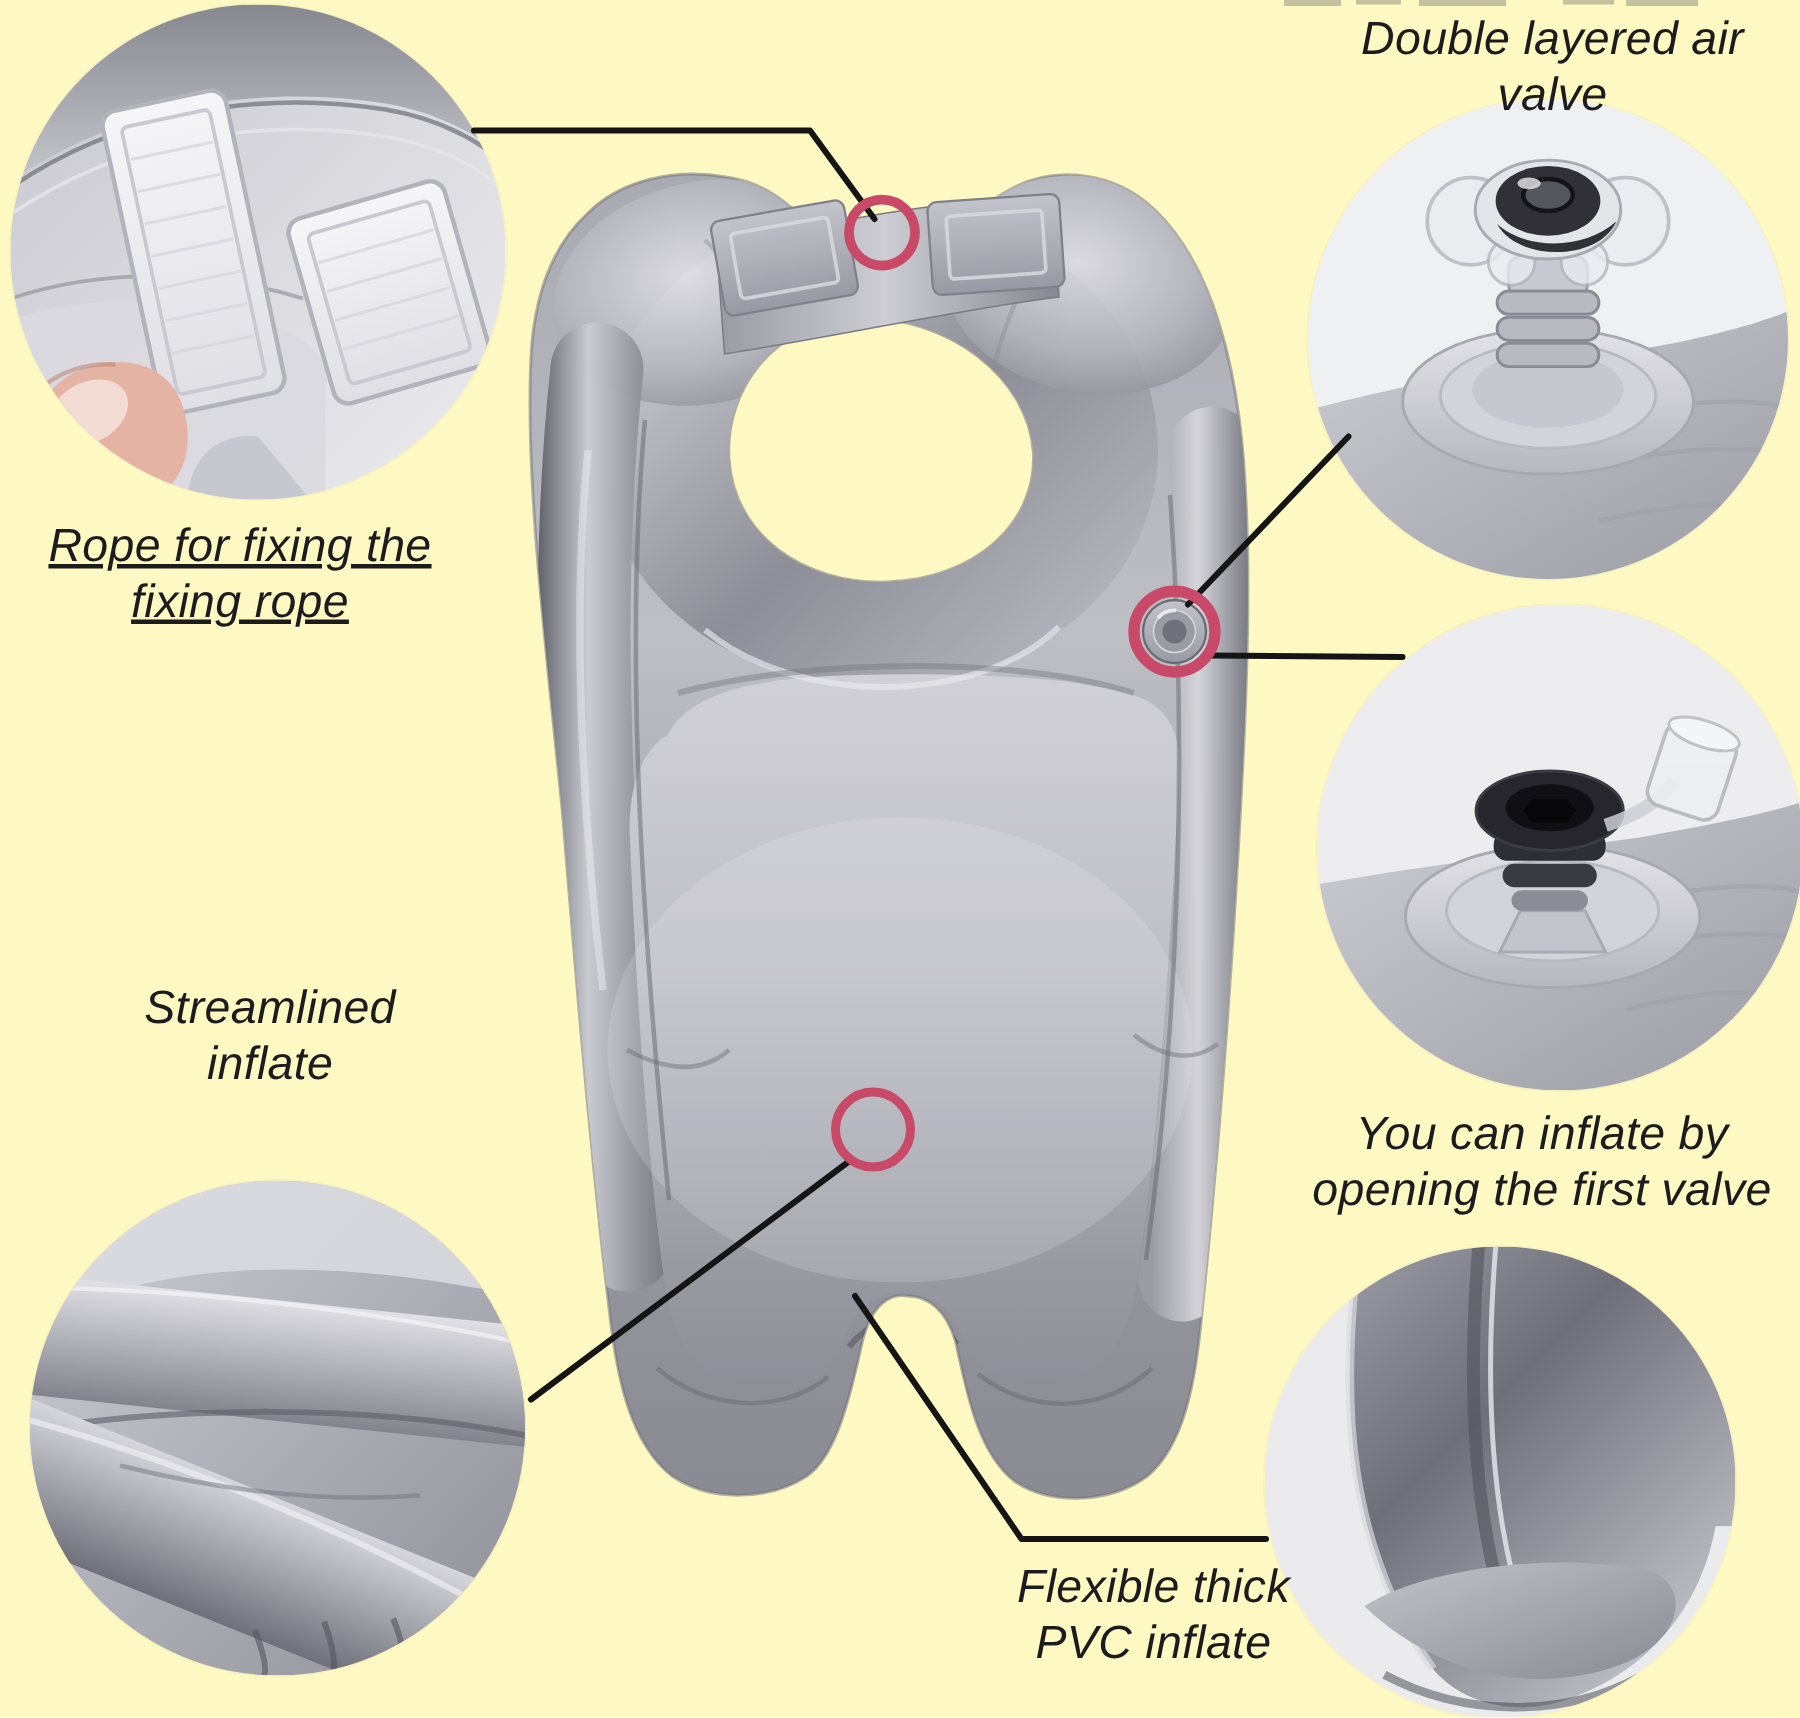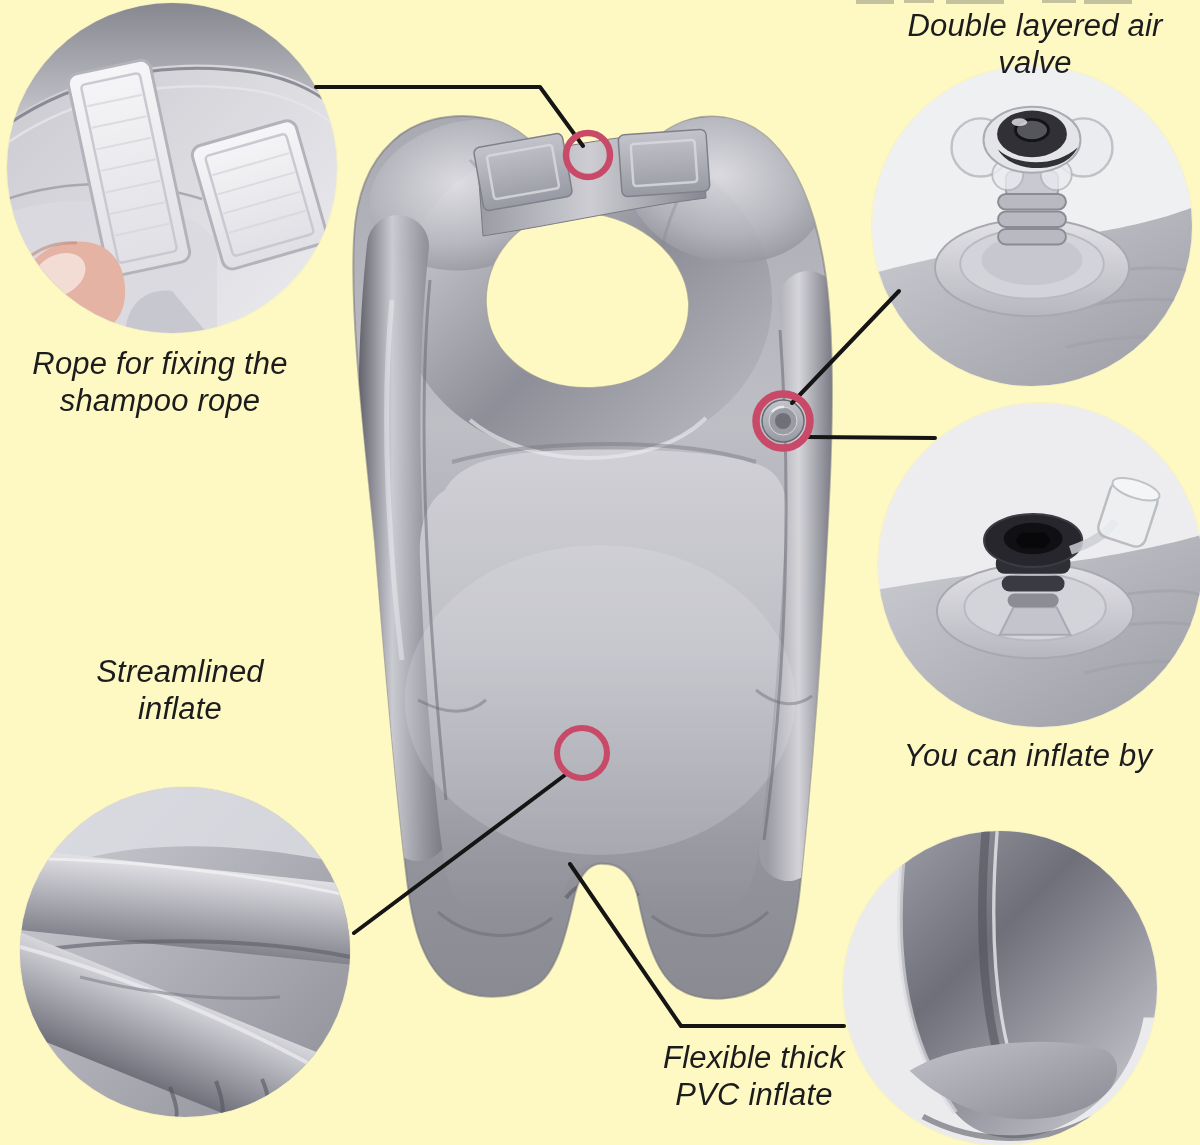--- a/index.html
+++ b/index.html
@@ -321,32 +321,33 @@
       <rect x="946" y="0" width="58" height="4"></rect>
         <rect x="1042" y="0" width="34" height="3"></rect>
       <rect x="1084" y="0" width="48" height="4"></rect>
     </g>
   </svg>
 
   <div class="label" style="left:870px;top:8px;width:330px;">
     <span>Double layered air valve</span>
   </div>
 
-  <div class="label" style="left:5px;top:346px;width:310px;">
+  <div class="label" style="left:5px;top:346px;width:310px;text-decoration:underline;">
     <span>Rope for fixing the</span>
-    <span>shampoo rope</span>
+    <span>fixing rope</span>
   </div>
 
   <div class="label" style="left:30px;top:654px;width:300px;">
     <span>Streamlined</span>
     <span>inflate</span>
   </div>
 
   <div class="label" style="left:858px;top:738px;width:340px;">
     <span>You can inflate by</span>
-  </div>
-
-  <div class="label" style="left:618px;top:1040px;width:272px;">
+    <span>opening the first valve</span>
+  </div>
+
+  <div class="label" style="left:633px;top:1040px;width:272px;">
     <span>Flexible thick</span>
     <span>PVC inflate</span>
   </div>
 
 </div>
 
 </body></html>

